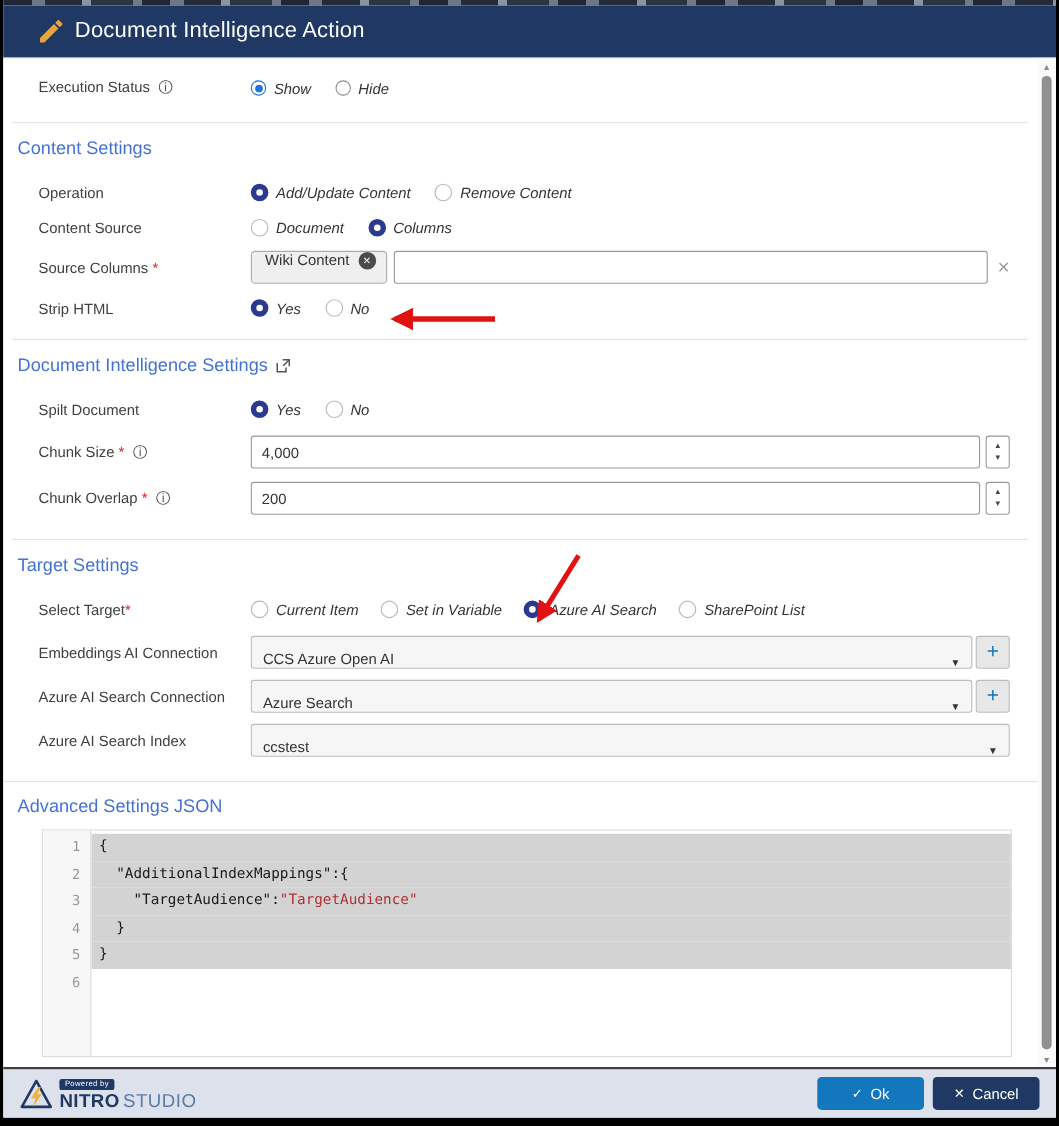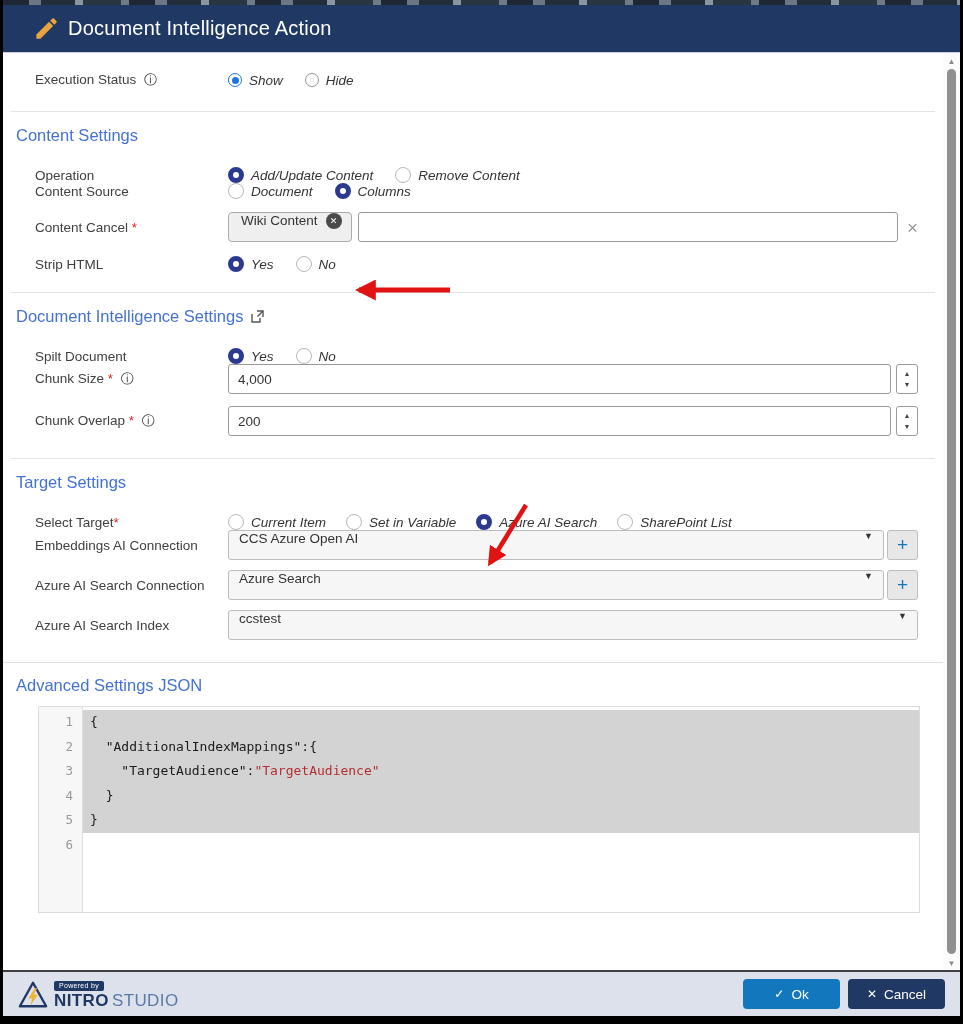--- a/index.html
+++ b/index.html
@@ -42,21 +42,21 @@
   
   .tagpill { display:flex; align-items:flex-start; gap:8px; background:#efefef; border:1px solid #ababab; border-radius:4px; height:30px; padding:0 9px 0 12px; font-size:13.5px; color:#333; }
   .tagx { width:16px; height:16px; border-radius:50%; background:#4a4a4a; color:#fff; font-size:9px; line-height:16px; text-align:center; cursor:pointer; }
   .clearx { color:#9a9a9a; font-size:19px; margin-left:9px; cursor:pointer; line-height:1; }
 
   
   .spinbox { width:22px; height:30px; border:1px solid #9a9a9a; border-radius:3px; margin-left:5px; display:flex; flex-direction:column; align-items:center; justify-content:center; background:#fff; }
   .spinbtn { font-size:7px; color:#444; line-height:7px; padding:2px 0; cursor:pointer; }
 
   
-  .sel { flex:1; height:30px; background:#f6f6f6; border:1px solid #bdbdbd; border-radius:3px; display:flex; align-items:flex-start; padding:0 10px; font-size:13.5px; color:#333; cursor:pointer; }
+  .sel { flex:1; height:30px; background:#f6f6f6; border:1px solid #bdbdbd; border-radius:3px; display:flex; align-items:flex-end; padding:0 10px; font-size:13.5px; color:#333; cursor:pointer; }
   .sel .seltext { flex:1; }
   .selcaret { font-size:9px; color:#333; }
   .plusbtn { width:31px; height:30px; margin-left:3px; background:#e7e7e7; border:1px solid #bdbdbd; border-radius:3px; color:#1377BE; font-size:19px; line-height:27px; text-align:center; cursor:pointer; }
 
   
   .advsec { border-top:1px solid #e2e2e2; margin-top:22px; padding-top:13px; }
   .editor { display:flex; margin:11px 23px 0 35px; height:207px; border:1px solid #dcdcdc; background:#fff; font-family:"DejaVu Sans Mono","Liberation Mono",monospace; }
   .gutter { flex:0 0 44px; background:#f7f7f7; border-right:1px solid #ddd; padding-top:3px; }
   .gnum { height:24.5px; line-height:24.5px; text-align:right; padding-right:9px; color:#999; font-size:12.5px; }
   .codearea { flex:1; padding-top:3px; overflow:hidden; cursor:text; }
@@ -82,21 +82,21 @@
   .brandline { font-size:17px; letter-spacing:.4px; line-height:1; }
   .brand-b { font-weight:bold; color:#1F3864; }
   .brand-l { color:#5a7aa8; margin-left:3px; }
   .btns { margin-left:auto; display:flex; gap:8px; }
   .btn { height:30px; min-width:97px; border:none; border-radius:4px; color:#fff; font-size:13.5px; font-family:"Liberation Sans",sans-serif; display:flex; align-items:center; justify-content:center; gap:7px; cursor:pointer; }
   .btn .bicon { font-size:12px; }
   .btn-ok { background:#1377BE; }
   .btn-cancel { background:#1F3864; }
 
   
-  .mt22{margin-top:22px}.mt20{margin-top:20px}.mt18{margin-top:18px}.mt16{}
+  .mt22{margin-top:22px}.mt20{margin-top:20px}.mt18{margin-top:18px}.mt16{margin-top:16px}
   .mt14{margin-top:14px}.mt13{margin-top:13px}.mt12{margin-top:12px}.mt10{margin-top:10px}.mt24{margin-top:24px}
 </style>
 </head>
 <body>
 
 <div class="screen">
   <div class="dialog">
 
     <div class="behind-strip"></div>
 
@@ -152,21 +152,21 @@
                 <span class="olbl">Document</span>
               </span>
             <span class="opt">
                 <span class="rc checked"></span>
                 <span class="olbl">Columns</span>
               </span>
           </span>
         </div>
 
         <div class="row mt13">
-          <span class="flabel"><span>Content Cancel</span> <span class="req">*</span></span>
+          <span class="flabel"><span>Source Columns</span> <span class="req">*</span></span>
           <span class="tagpill">
               <span>Wiki Content</span>
               <span class="tagx">✕</span>
             </span>
           <input class="tinput tall" style="margin-left: 6px;" type="text" value="">
           <span class="clearx">×</span>
         </div>
 
         <div class="row mt14">
           <span class="flabel">Strip HTML</span>

